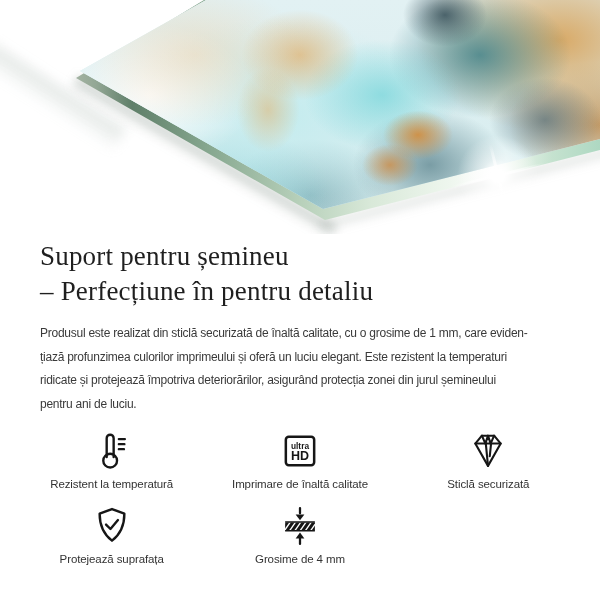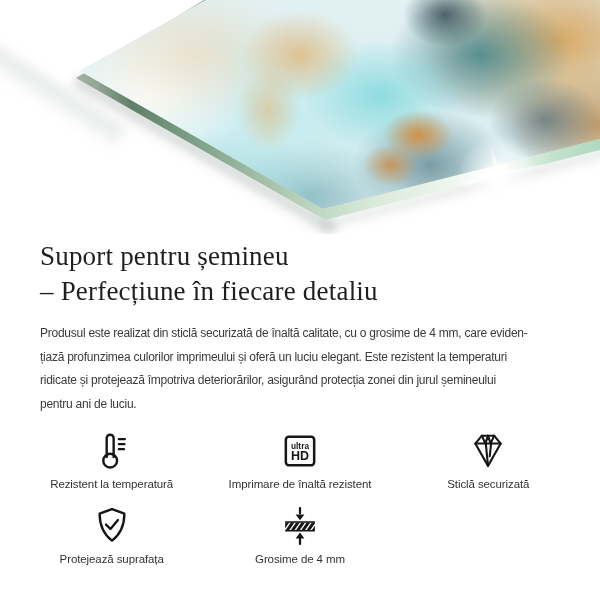--- a/index.html
+++ b/index.html
@@ -81,24 +81,24 @@
     <div class="sparkle">
       <div class="glow"></div>
       <div class="ray1"></div>
       <div class="ray2"></div>
     </div>
   </div>
 
   <div class="content">
     <h1>
       <span style="display:block">Suport pentru șemineu</span>
-      <span style="display:block">– Perfecțiune în fiecare detaliu</span>
+      <span style="display:block">– Perfecțiune în pentru detaliu</span>
     </h1>
     <div class="desc">
-      <div>Produsul este realizat din sticlă securizată de înaltă calitate, cu o grosime de 4 mm, care eviden-</div>
+      <div>Produsul este realizat din sticlă securizată de înaltă calitate, cu o grosime de 1 mm, care eviden-</div>
       <div>țiază profunzimea culorilor imprimeului și oferă un luciu elegant. Este rezistent la temperaturi</div>
       <div>ridicate și protejează împotriva deteriorărilor, asigurând protecția zonei din jurul șemineului</div>
       <div>pentru ani de luciu.</div>
     </div>
   </div>
 
   <div class="features">
 
     <div class="feature">
       <div class="icon-wrap">
@@ -112,21 +112,21 @@
     </div>
 
     <div class="feature">
       <div class="icon-wrap">
         <svg width="40" height="40" viewBox="0 0 48 48">
           <rect x="7" y="7" width="34" height="34" rx="3.5" fill="none" stroke="currentColor" stroke-width="3"></rect>
           <text x="24" y="21" text-anchor="middle" font-size="10" font-weight="700" fill="currentColor" class="badge-top">ultra</text>
           <text x="24" y="35" text-anchor="middle" font-size="15" font-weight="700" fill="currentColor" class="badge-bottom">HD</text>
         </svg>
       </div>
-      <div class="feature-label">Imprimare de înaltă rezistent</div>
+      <div class="feature-label">Imprimare de înaltă calitate</div>
     </div>
 
     <div class="feature">
       <div class="icon-wrap">
         <svg width="42" height="42" viewBox="0 0 48 48" fill="none" stroke="currentColor" stroke-width="2.4" stroke-linecap="round" stroke-linejoin="round">
           <path d="M9.5 15.5 L17 6.5 H31 L38.5 15.5 L24 41 Z"></path>
           <path d="M9.5 15.5 H38.5"></path>
           <path d="M17 6.5 L21 15.5 L24 6.5 L27 15.5 L31 6.5"></path>
           <path d="M21.5 15.5 L24 41 M27.5 15.5 L26 30"></path>
         </svg>

